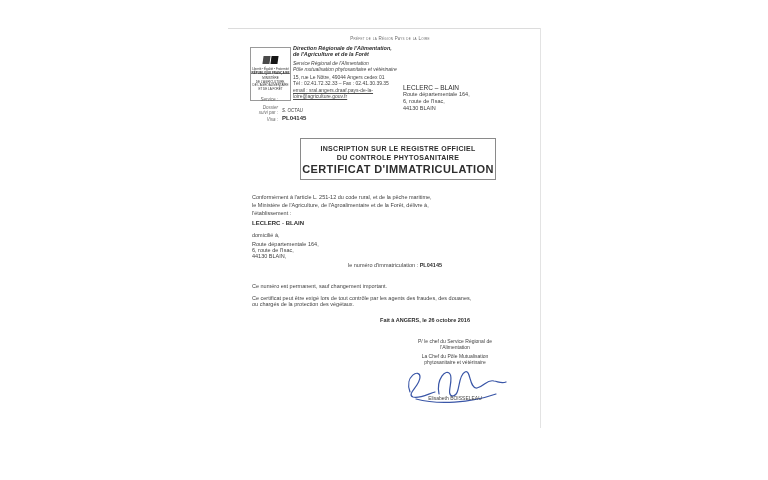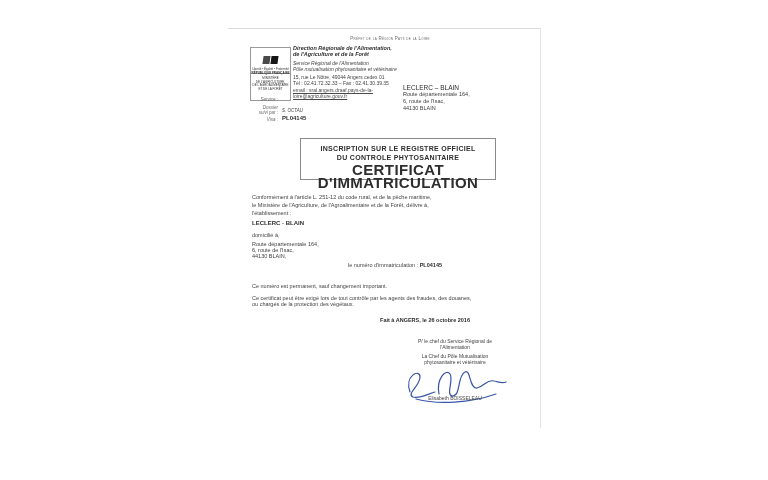--- a/index.html
+++ b/index.html
@@ -24,21 +24,21 @@
             border:1px solid #9a9a9a;background:#fff;box-sizing:border-box;}
   .logo-top{height:26px;border-bottom:1px solid #9a9a9a;text-align:center;padding-top:2px;box-sizing:border-box;}
   .flag{display:inline-flex;margin-bottom:1px;}
   .flag .fa{width:7px;height:8px;background:#4a4a4a;transform:skewX(-8deg);}
   .flag .fb{width:7px;height:8px;background:#161616;transform:skewX(-8deg);margin-left:1px;}
   .logo-bottom{text-align:center;padding-top:3px;}
   .title-box{position:absolute;left:300px;top:138px;width:196px;height:42px;
              border:1px solid #8a8a8a;box-sizing:border-box;text-align:center;padding-top:5px;color:#2e2e2e;}
   .title-box .l1{font-size:7px;font-weight:bold;letter-spacing:.3px;line-height:9px;}
   .title-box .l2{font-size:7px;font-weight:bold;letter-spacing:.3px;line-height:10px;}
-  .title-box .l3{font-size:15px;font-weight:bold;letter-spacing:.4px;line-height:13px;}
+  .title-box .l3{font-size:11px;font-weight:bold;letter-spacing:.4px;line-height:13px;}
   .email{text-decoration:underline;color:#4a4a4a;}
   .sig-svg{position:absolute;left:398px;top:363px;width:115px;height:42px;}
 </style>
 </head>
 <body>
 
 <div class="page">
 
   <div class="hairline-h" style="left:228px;top:28px;width:313px;"></div>
   <div class="hairline-v" style="left:540px;top:28px;height:400px;"></div>

